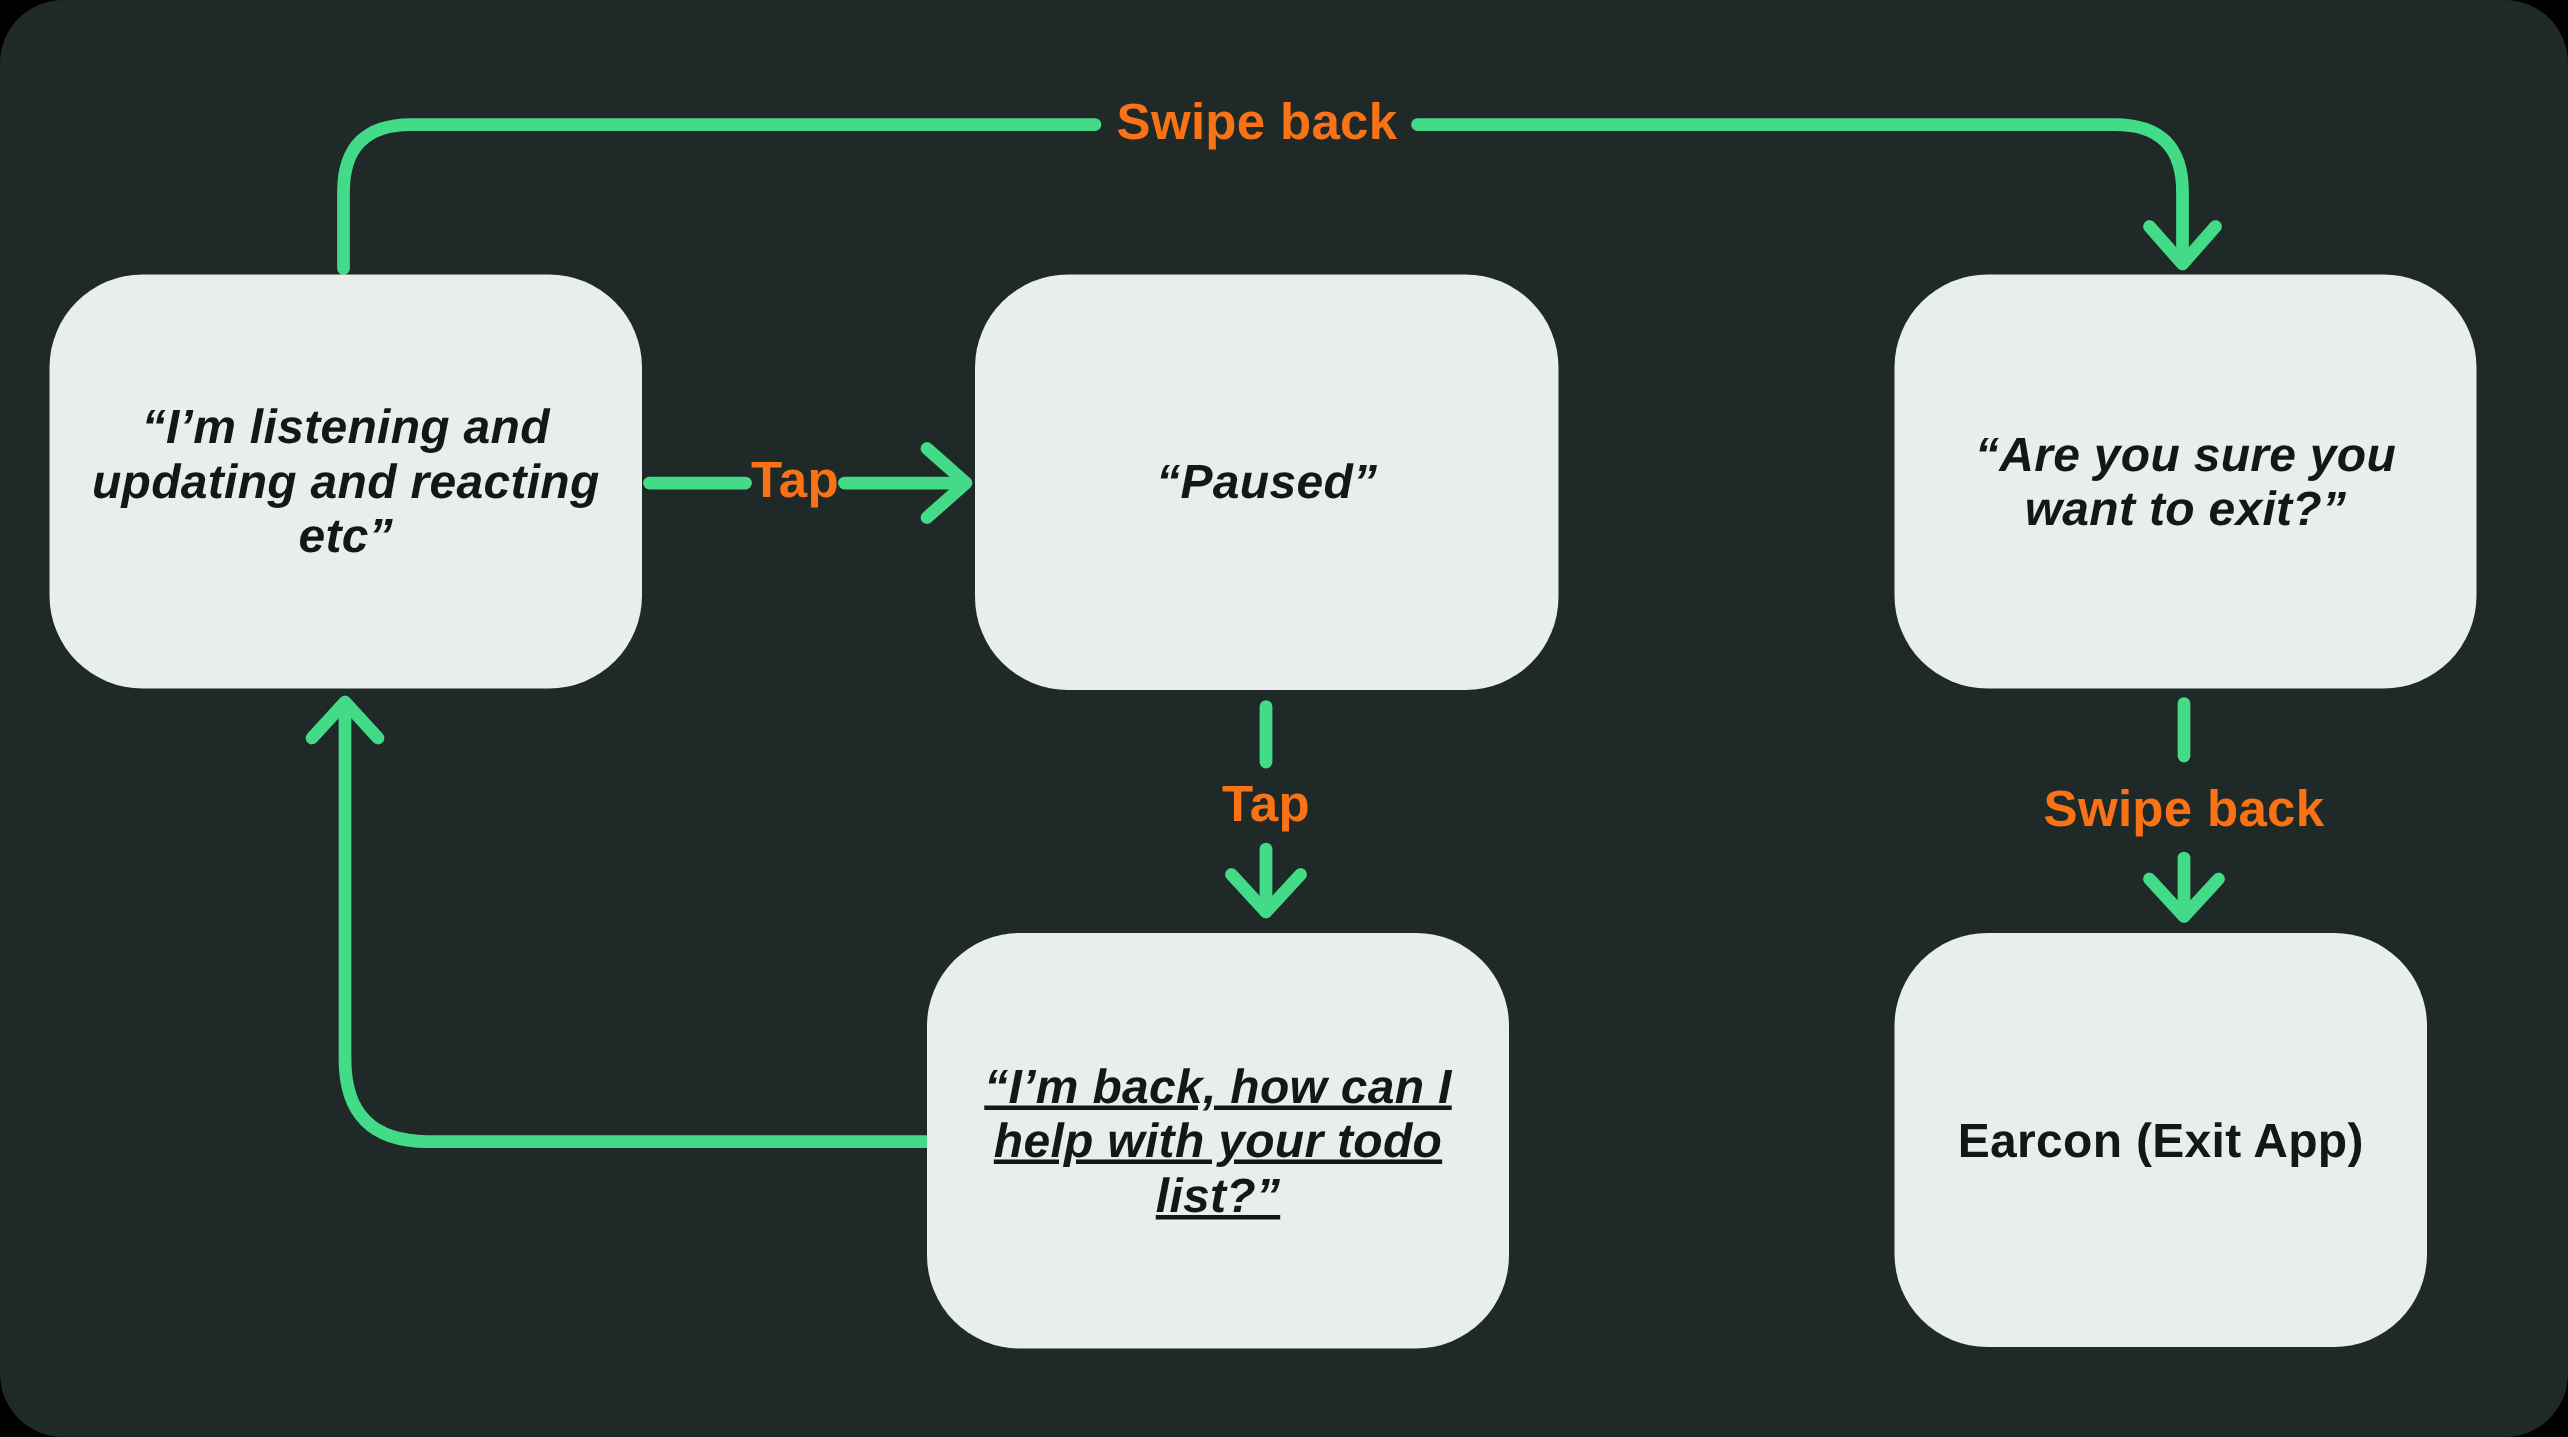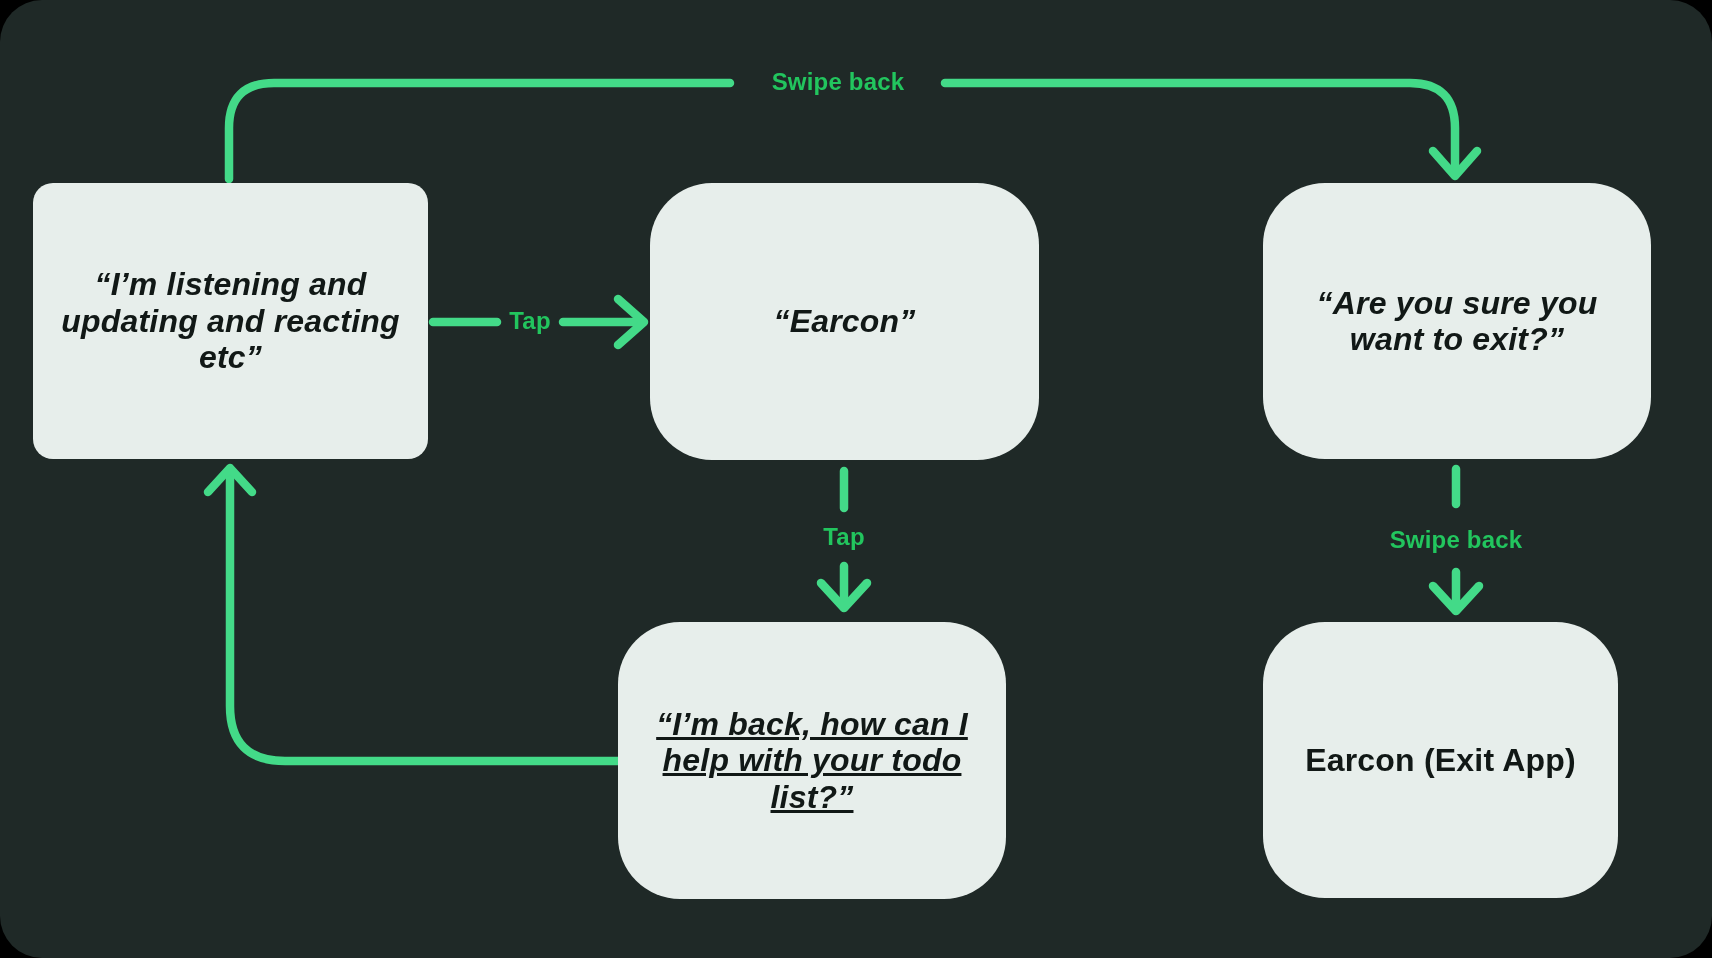--- a/index.html
+++ b/index.html
@@ -35,31 +35,31 @@
     color: #111816;
     font-weight: 700;
     font-size: 32px;
     line-height: 1.14;
     white-space: pre-line;
     letter-spacing: 0.2px;
     box-sizing: border-box;
     padding: 0 24px;
   }
   .node.quote { font-style: italic; }
-  .node-listening { left: 33px;   top: 183px; width: 395px; height: 276px; border-radius: 20px; }
+  .node-listening { left: 33px;   top: 183px; width: 395px; height: 276px; }
   .node-paused    { left: 650px;  top: 183px; width: 389px; height: 277px; }
   .node-exit      { left: 1263px; top: 183px; width: 388px; height: 276px; text-align: center; }
   .node-back      { left: 618px;  top: 622px; width: 388px; height: 277px; text-decoration: underline; }
   .node-earcon    { left: 1263px; top: 622px; width: 355px; height: 276px; }
   .edge-label {
     position: absolute;
     transform: translate(-50%, -50%);
-    color: #22c55e;
+    color: #f97316;
     font-weight: 700;
-    font-size: 24px;
+    font-size: 34px;
     letter-spacing: 0.2px;
     white-space: nowrap;
   }
   .label-swipe-top  { left: 838px;  top: 82px;  }
   .label-tap-right  { left: 530px;  top: 321px; }
   .label-tap-down   { left: 844px;  top: 537px; }
   .label-swipe-down { left: 1456px; top: 540px; }
 </style>
 </head>
 <body>
@@ -90,21 +90,21 @@
     </g>
   </svg>
 
   <div class="node quote node-listening">
     <span>“I’m listening and
 updating and reacting
 etc”</span>
   </div>
 
   <div class="node quote node-paused">
-    <span>“Earcon”</span>
+    <span>“Paused”</span>
   </div>
 
   <div class="node quote node-exit">
     <span>“Are you sure you
 want to exit?”</span>
   </div>
 
   <div class="node quote node-back">
     <span>“I’m back, how can I
 help with your todo

